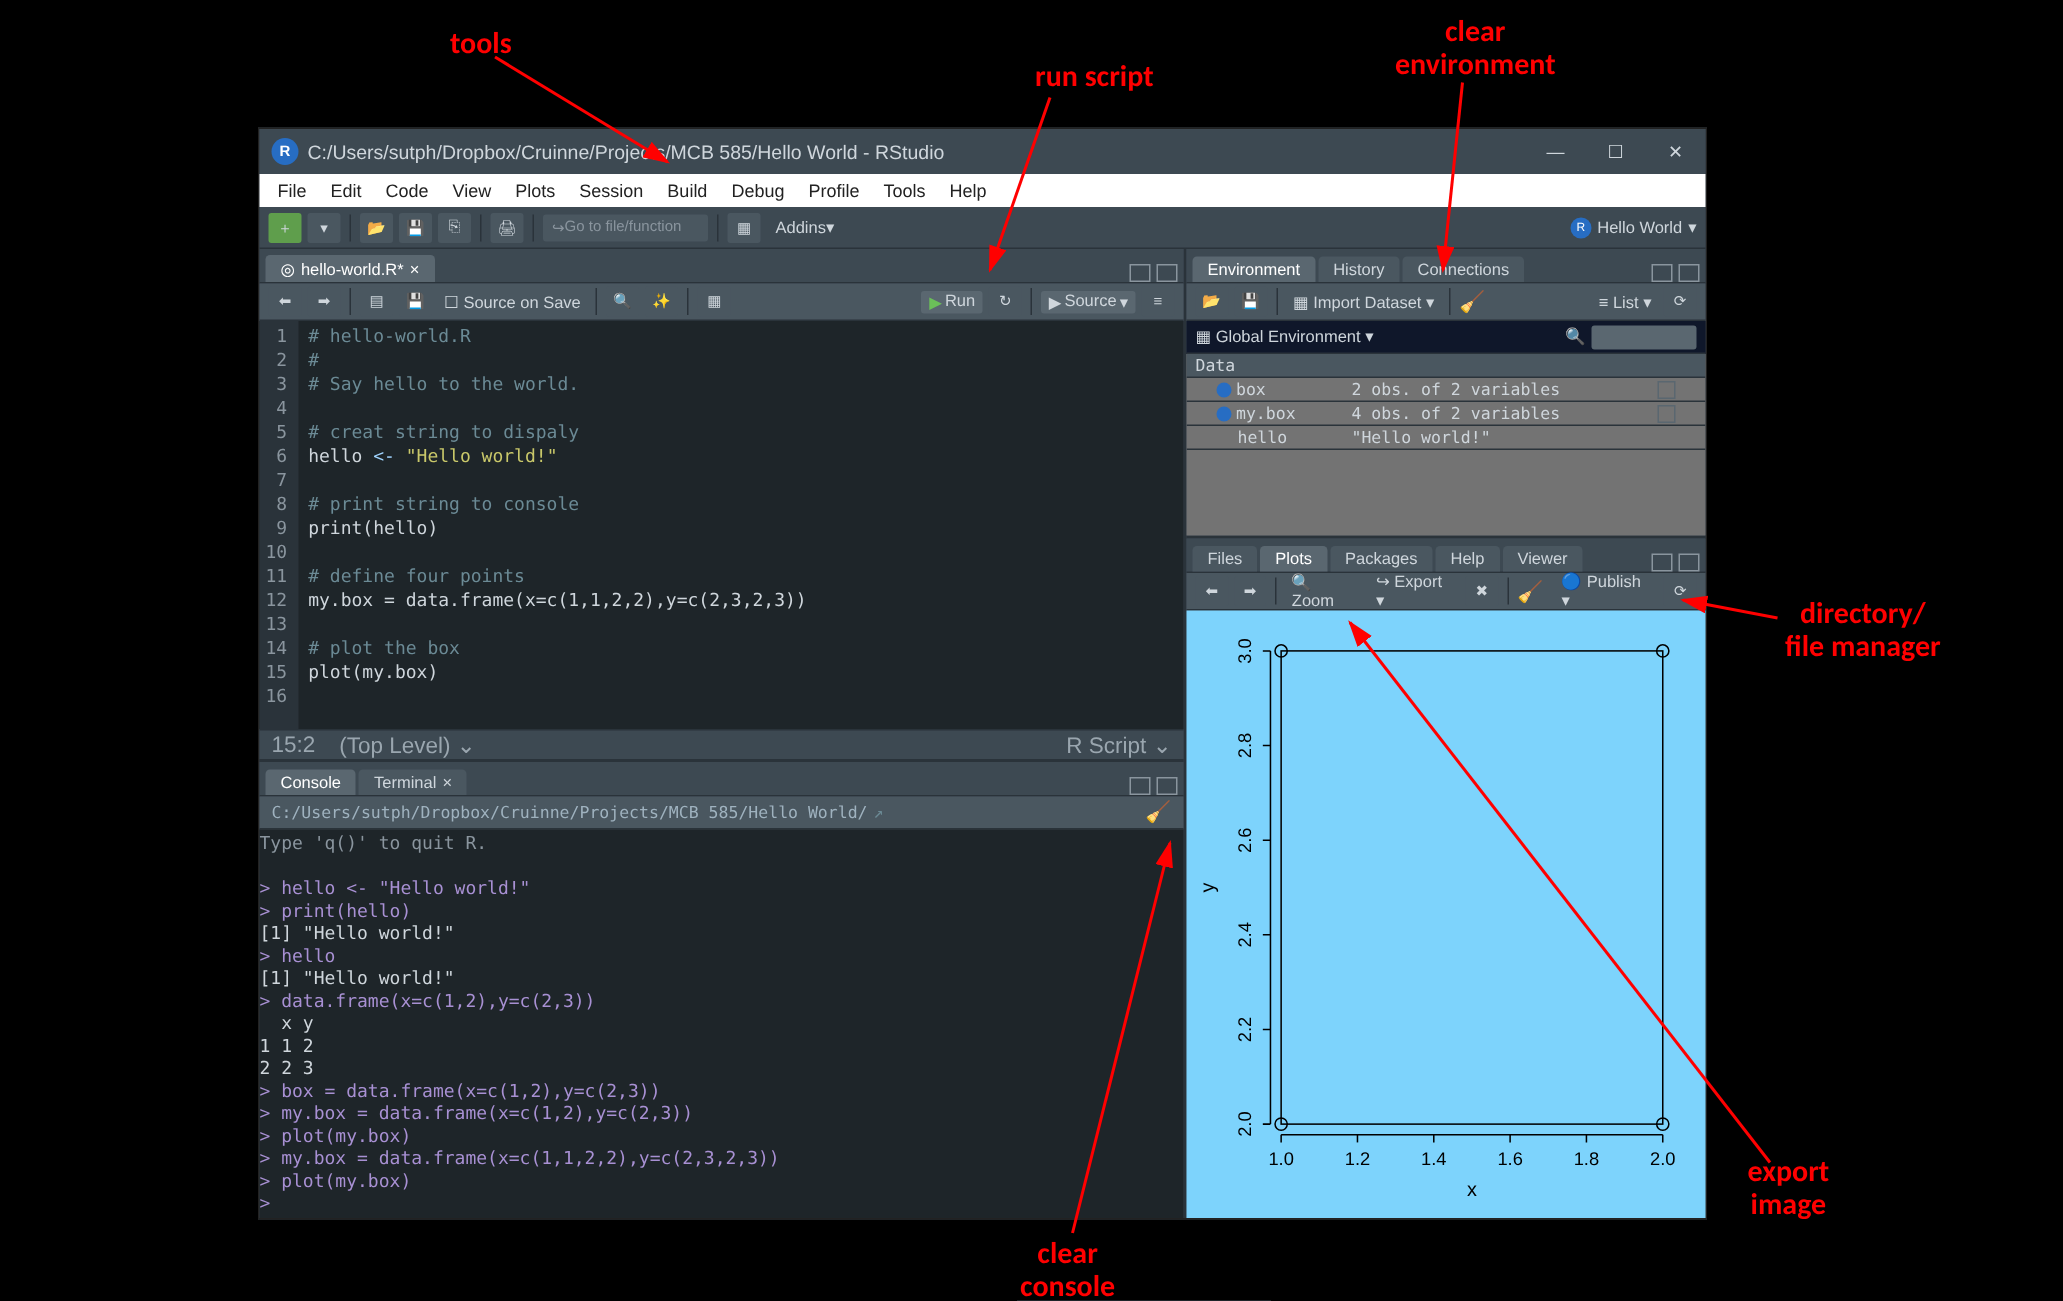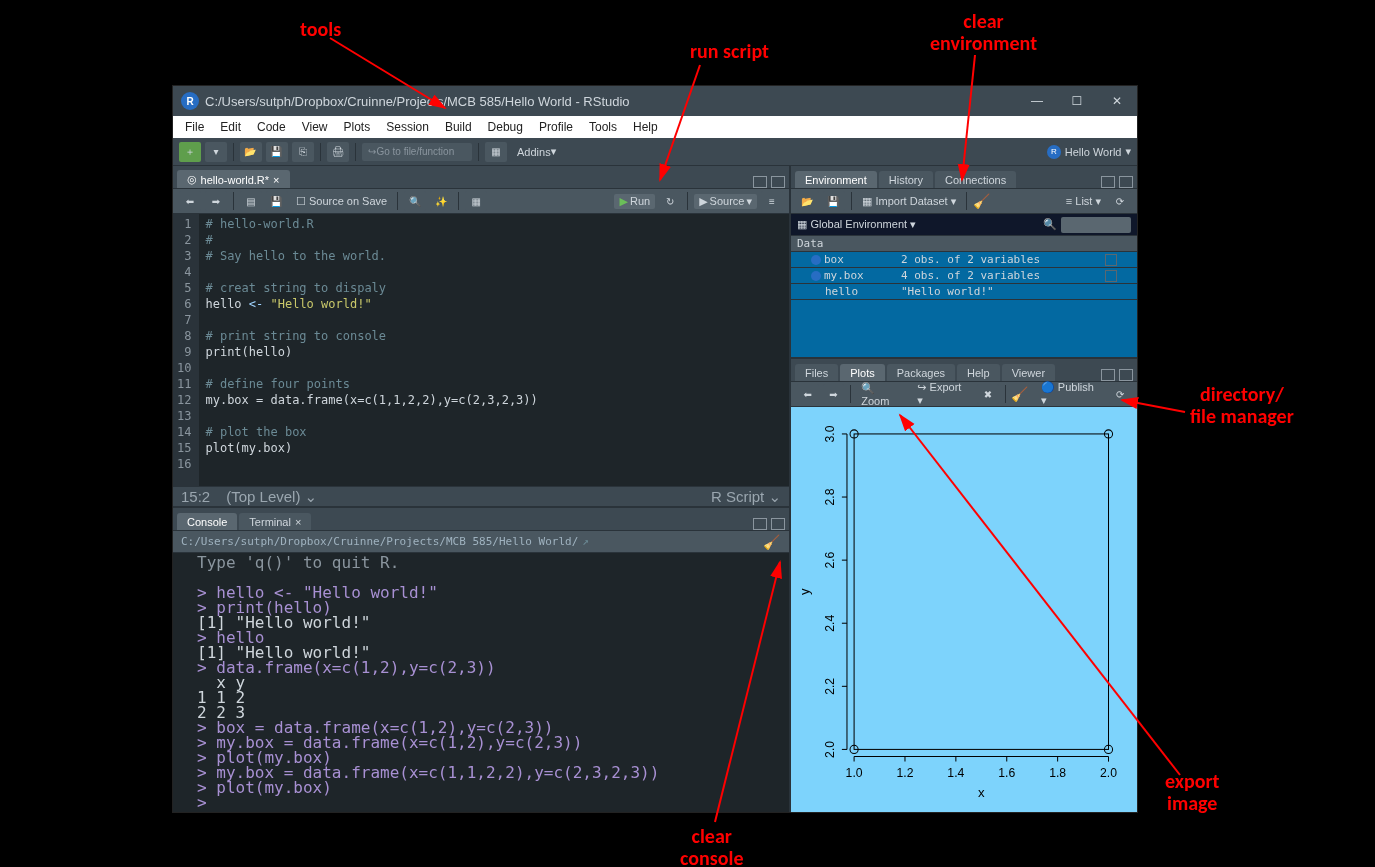--- a/index.html
+++ b/index.html
@@ -37,28 +37,28 @@
 .code { flex: 1; padding: 2px 6px; line-height: 16px; color: #cfd6dc; white-space: pre; }
 .code .cm { color: #6b8a95; }
 .code .str { color: #c9c86a; }
 .code .pr { color: #a0d4ff; }
 .editor-status { height: 20px; background: #3d4952; border-top: 1px solid #2a333a; display: flex; align-items: center; padding: 0 8px; color: #9aa6af; font-size: 15px; }
 .editor-status .spacer { flex: 1; }
 .source-pane { display: flex; flex-direction: column; height: 355px; }
 .console-pane { flex: 1; display: flex; flex-direction: column; border-top: 2px solid #2a333a; }
 .console-path { height: 22px; background: #4a5760; color: #9fb2bf; font-family: Consolas, monospace; font-size: 11px; display: flex; align-items: center; padding: 0 8px; border-bottom: 1px solid #2a333a; }
 .console-path .spacer { flex: 1; }
-.console-body { flex: 1; background: #1e2529; font-family: Consolas, monospace; font-size: 16px; color: #cfd6dc; padding: 2px 24px; line-height: 15px; overflow: auto; white-space: pre; }
+.console-body { flex: 1; background: #1e2529; font-family: Consolas, monospace; font-size: 12px; color: #cfd6dc; padding: 2px 0; line-height: 15px; overflow: auto; white-space: pre; }
 .console-body .pr { color: #a890d3; }
 .console-body .out { color: #cfd6dc; }
 .console-body .gray { color: #8a959e; }
 .env-pane { height: 245px; display: flex; flex-direction: column; border-bottom: 2px solid #2a333a; }
 .env-sub { height: 22px; background: #0f172a; border-bottom: 1px solid #2a333a; display: flex; align-items: center; padding: 0 6px; color: #cfd6dc; font-size: 11px; gap: 4px; }
 .env-sub .search { width: 70px; height: 16px; background: #5a6770; border-radius: 2px; }
-.env-body { flex: 1; background: #0369a1; font-family: Consolas, monospace; font-size: 11px; color: #cfd6dc; overflow: auto; }
+.env-body { flex: 1; background: #737373; font-family: Consolas, monospace; font-size: 11px; color: #cfd6dc; overflow: auto; }
 .env-body .hdr { background: #4a5760; padding: 1px 6px; color: #cfd6dc; border-bottom: 1px solid #2a333a; }
 .env-body .row { display: flex; padding: 1px 20px; border-bottom: 1px solid #2a333a; align-items: center; }
 .env-body .row .n { width: 90px; display: flex; align-items: center; gap: 3px; }
 .env-body .row .v { flex: 1; color: #cfd6dc; }
 .env-body .row .exp { width: 12px; height: 12px; border: 1px solid #5a6770; }
 .env-body .row .dot { width: 10px; height: 10px; background: #276dc3; border-radius: 50%; display: inline-block; }
 .plots-pane { flex: 1; display: flex; flex-direction: column; }
 .plot-area { flex: 1; background: #7dd3fc; position: relative; }
 .broom { color: #d9a23d; font-size: 14px; }
 svg.plot { width: 100%; height: 100%; }
@@ -331,16 +331,16 @@
   <line x1="715" y1="822" x2="780" y2="562" stroke="#ff0000" stroke-width="2" marker-end="url(#ah)"></line>
   <line x1="1185" y1="412" x2="1122" y2="400" stroke="#ff0000" stroke-width="2" marker-end="url(#ah)"></line>
   <line x1="1180" y1="775" x2="900" y2="415" stroke="#ff0000" stroke-width="2" marker-end="url(#ah)"></line>
 </svg>
 <div class="annotation" style="left:300px;top:18px">tools</div>
 <div class="annotation" style="left:690px;top:40px">run script</div>
 <div class="annotation" style="left:930px;top:10px;white-space:pre">clear
 environment</div>
 <div class="annotation" style="left:680px;top:825px;white-space:pre">clear
 console</div>
-<div class="annotation" style="left:1190px;top:383px;white-space:pre">directory/
+<div class="annotation" style="left:1190px;top:398px;white-space:pre">directory/
 file manager</div>
 <div class="annotation" style="left:1165px;top:770px;white-space:pre">export
 image</div>
 
 </body></html>

